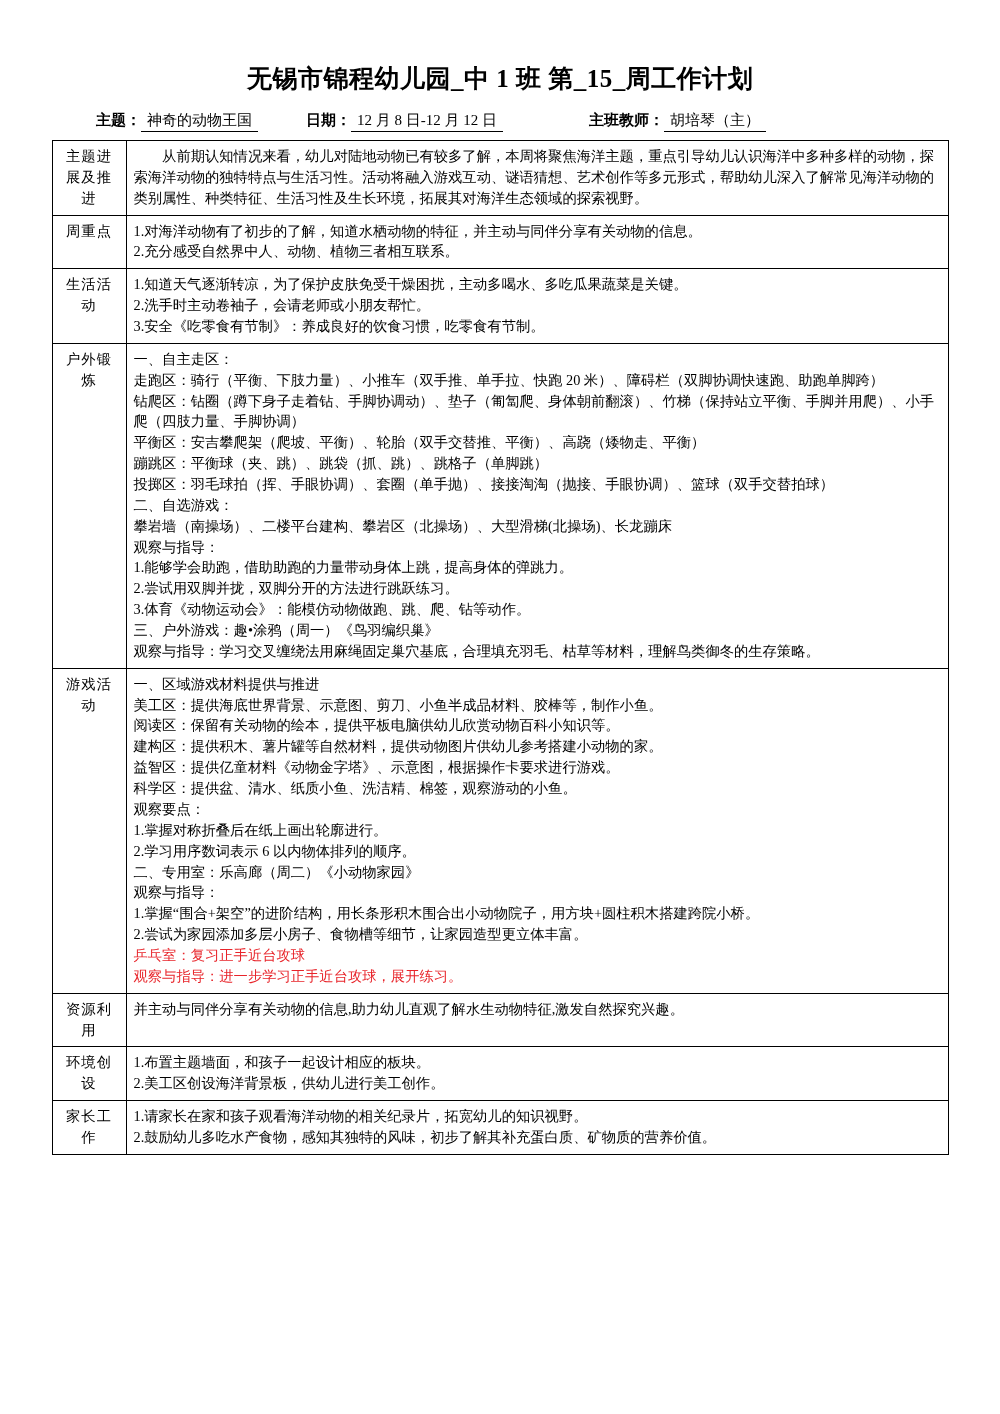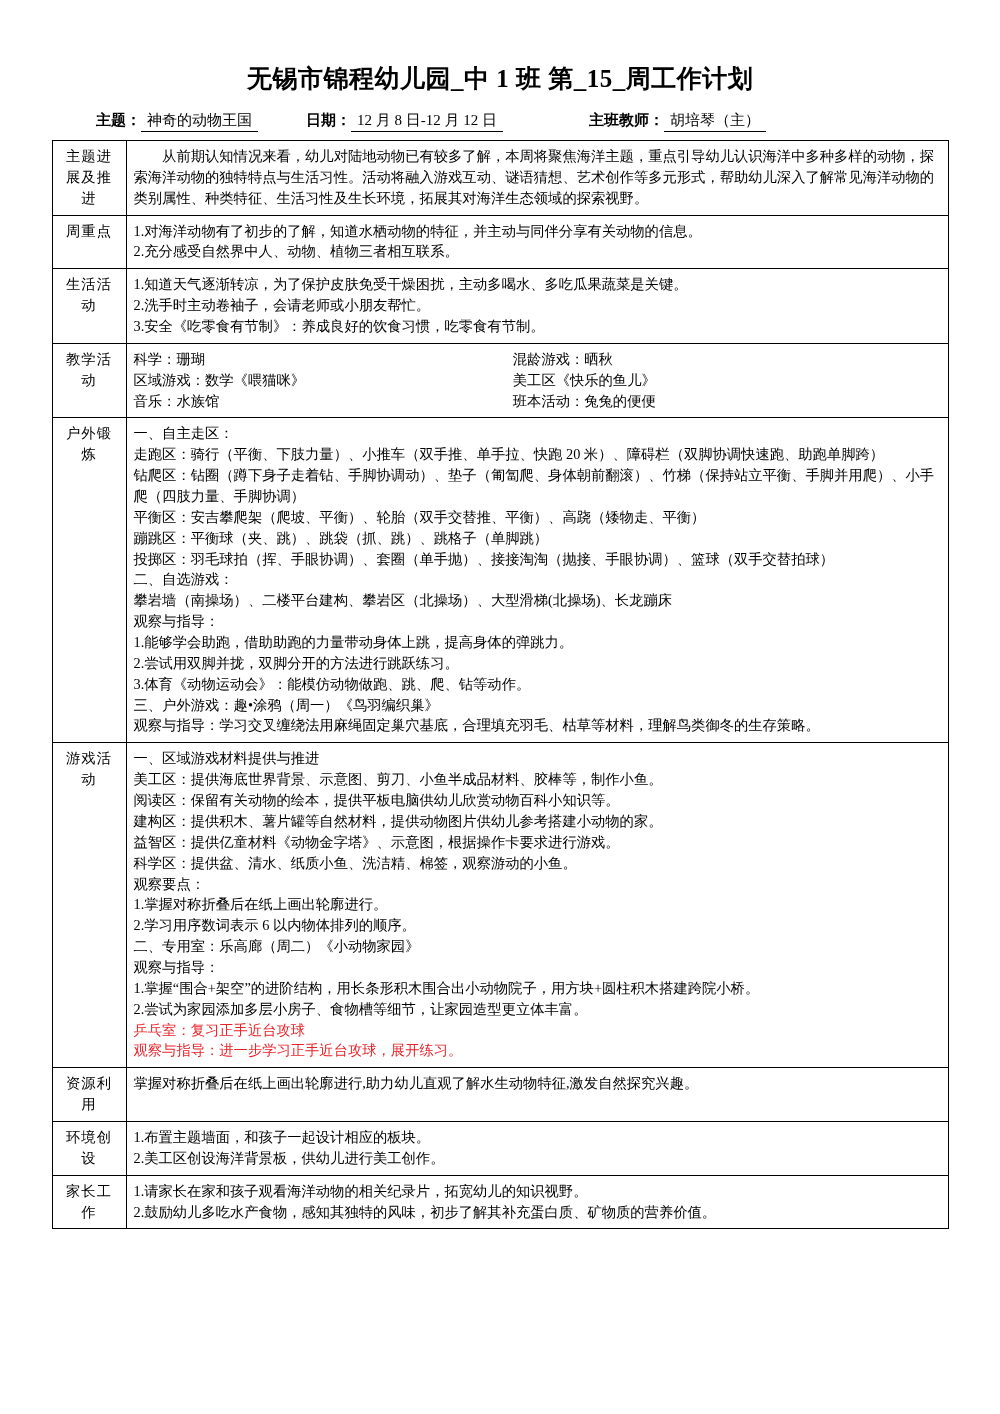--- a/index.html
+++ b/index.html
@@ -145,39 +145,20 @@
         <td class="rowlabel">
           <span class="label-inner">生活活动</span>
         </td>
         <td class="cell-body">
           <p>1.知道天气逐渐转凉，为了保护皮肤免受干燥困扰，主动多喝水、多吃瓜果蔬菜是关键。</p>
           <p>2.洗手时主动卷袖子，会请老师或小朋友帮忙。</p>
           <p>3.安全《吃零食有节制》：养成良好的饮食习惯，吃零食有节制。</p>
         </td>
       </tr>
 
-      <tr>
-        <td class="rowlabel">
-          <span class="label-inner">教学活动</span>
-        </td>
-        <td class="cell-body">
-          <div class="two-col">
-            <div class="c1">
-              <p>科学：珊瑚</p>
-              <p>区域游戏：数学《喂猫咪》</p>
-              <p>音乐：水族馆</p>
-            </div>
-            <div class="c2">
-              <p>混龄游戏：晒秋</p>
-              <p>美工区《快乐的鱼儿》</p>
-              <p>班本活动：兔兔的便便</p>
-            </div>
-          </div>
-        </td>
-      </tr>
 
       <tr>
         <td class="rowlabel">
           <span class="label-inner">户外锻炼</span>
         </td>
         <td class="cell-body">
           <p>一、自主走区：</p>
           <p>走跑区：骑行（平衡、下肢力量）、小推车（双手推、单手拉、快跑 20 米）、障碍栏（双脚协调快速跑、助跑单脚跨）</p>
           <p>钻爬区：钻圈（蹲下身子走着钻、手脚协调动）、垫子（匍匐爬、身体朝前翻滚）、竹梯（保持站立平衡、手脚并用爬）、小手爬（四肢力量、手脚协调）</p>
           <p>平衡区：安吉攀爬架（爬坡、平衡）、轮胎（双手交替推、平衡）、高跷（矮物走、平衡）</p>
@@ -215,21 +196,21 @@
           <p class="red">乒乓室：复习正手近台攻球</p>
           <p class="red">观察与指导：进一步学习正手近台攻球，展开练习。</p>
         </td>
       </tr>
 
       <tr>
         <td class="rowlabel">
           <span class="label-inner">资源利用</span>
         </td>
         <td class="cell-body">
-          <p>掌握对称折叠后在纸上画出轮廓进行,助力幼儿直观了解水生动物特征,激发自然探究兴趣。</p>
+          <p>并主动与同伴分享有关动物的信息,助力幼儿直观了解水生动物特征,激发自然探究兴趣。</p>
         </td>
       </tr>
 
       <tr>
         <td class="rowlabel">
           <span class="label-inner">环境创设</span>
         </td>
         <td class="cell-body">
           <p>1.布置主题墙面，和孩子一起设计相应的板块。</p>
           <p>2.美工区创设海洋背景板，供幼儿进行美工创作。</p>

